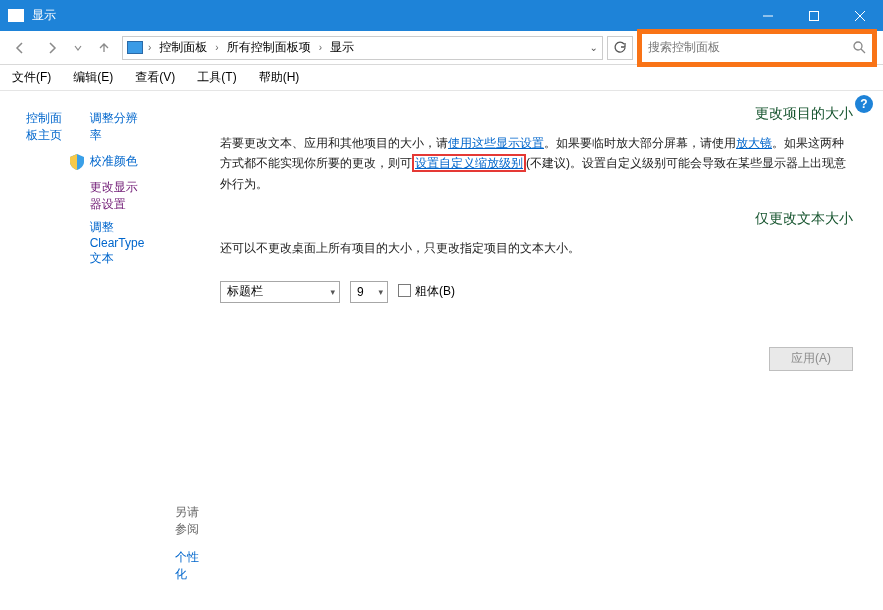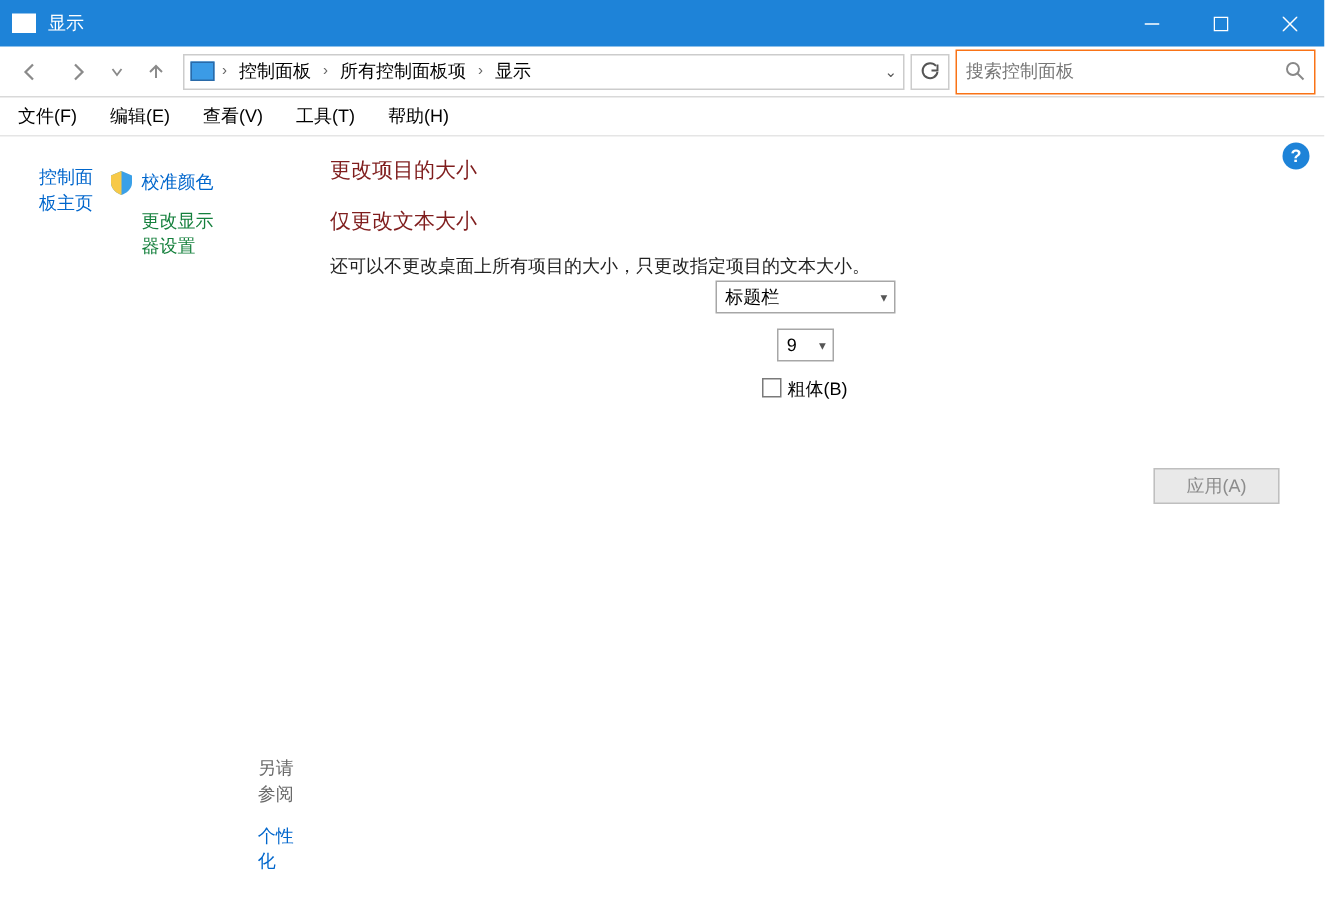--- a/index.html
+++ b/index.html
@@ -68,21 +68,21 @@
   .crumb { padding: 0 3px; white-space: nowrap; }
   .crumb-sep { color: #666; font-size: 10px; padding: 0 1px; }
   .addr-right { margin-left: auto; display: flex; align-items: center; gap: 6px; color: #555;}
   .refresh-btn {
     width: 26px; height: 24px;
     border: 1px solid #cccccc;
     display: flex; align-items: center; justify-content: center;
   }
   .search-box {
     width: 240px; height: 24px;
-    border: 1px solid #f97316;
+    border: 5px solid #f97316;
     display: flex; align-items: center;
     padding: 14px 6px;
     color: #777;
   }
   .search-box .ph { flex: 1; }
   .menubar {
     height: 26px;
     display: flex; align-items: center;
     padding: 0 8px;
     gap: 14px;
@@ -106,45 +106,45 @@
     font-weight: bold;
   }
   .sidebar {
     width: 200px;
     padding: 16px 0 12px 0;
     display: flex;
     font-size: 12px;
   }
   .side-sec { padding-left: 26px; margin-bottom: 12px;}
   .side-link { color: #0066CC; padding: 3px 0; display: block; }
-  .side-item { padding: 3px 0; color: #15803d; display: block;}
+  .side-item { padding: 3px 0; color: #701a75; display: block;}
   .side-row { display: flex; align-items: center; gap: 6px; padding: 3px 0 3px 0; margin-left: -20px;}
   .shield-icon {
     width: 14px; height: 16px;
     flex: 0 0 auto;
   }
   .side-footer { margin-top: auto; padding-left: 28px; padding-bottom: 12px;}
   .side-footer .hdr { color: #6a6a6a; margin-bottom: 8px;}
   .content {
     flex: 1;
     padding: 12px 30px 12px 20px;
     position: relative;
   }
   .section-title {
-    color: #7f1d1d;
+    color: #14532d;
     font-size: 14px;
     margin: 2px 0 10px 0;
+    text-align: right;
   }
   .para { line-height: 1.7; font-size: 12px; color: #222; }
   .a-link { color: #0066CC; text-decoration: underline; }
   .a-link.highlight { border: 2px solid #E53935; padding: 0 1px; }
   .controls-row {
     display: flex; align-items: center; gap: 10px;
-    margin-top: 0;
-    flex-direction: column;
+    margin-top: 22px;
   }
   .combo {
     height: 22px;
     border: 1px solid #a7a7a7;
     background: #fff;
     display: flex; align-items: center;
     padding: 0 4px 0 6px;
     font-size: 12px;
   }
   .combo .val { flex: 1; }
@@ -250,37 +250,42 @@
 </div>
 
 <div class="body-area">
   <div class="help-badge">?</div>
 
   <div class="sidebar">
     <div class="side-sec">
       <span class="side-link">控制面板主页</span>
     </div>
     <div class="side-sec">
+      <span class="side-link">调整分辨率</span>
       <span class="side-row">
         <svg class="shield-icon" viewBox="0 0 14 16">
           <path d="M7 0 L14 3 V8 C14 12 10 15 7 16 C4 15 0 12 0 8 V3 Z" fill="#3aa0e8"></path>
           <path d="M7 0 L7 16 C4 15 0 12 0 8 V3 Z" fill="#f7c948"></path>
         </svg>
         <span class="side-link">校准颜色</span>
       </span>
       <span class="side-item">更改显示器设置</span>
+      <span class="side-link">调整 ClearType 文本</span>
     </div>
     <div class="side-footer">
       <div class="hdr">另请参阅</div>
       <span class="side-link">个性化</span>
     </div>
   </div>
 
   <div class="content">
     <div class="section-title">更改项目的大小</div>
+    <div class="para">
+      <span>若要更改文本、应用和其他项目的大小，请</span><a class="a-link">使用这些显示设置</a><span>。如果要临时放大部分屏幕，请使用</span><a class="a-link">放大镜</a><span>。如果这两种方式都不能实现你所要的更改，则可</span><a class="a-link highlight">设置自定义缩放级别</a><span>(不建议)。设置自定义级别可能会导致在某些显示器上出现意外行为。</span>
+    </div>
 
     <div class="section-title" style="margin-top:16px">仅更改文本大小</div>
     <div class="para">还可以不更改桌面上所有项目的大小，只更改指定项目的文本大小。</div>
 
     <div class="controls-row">
       <div class="combo wide">
         <span class="val">标题栏</span>
         <span class="dd">▾</span>
       </div>
       <div class="combo small">

